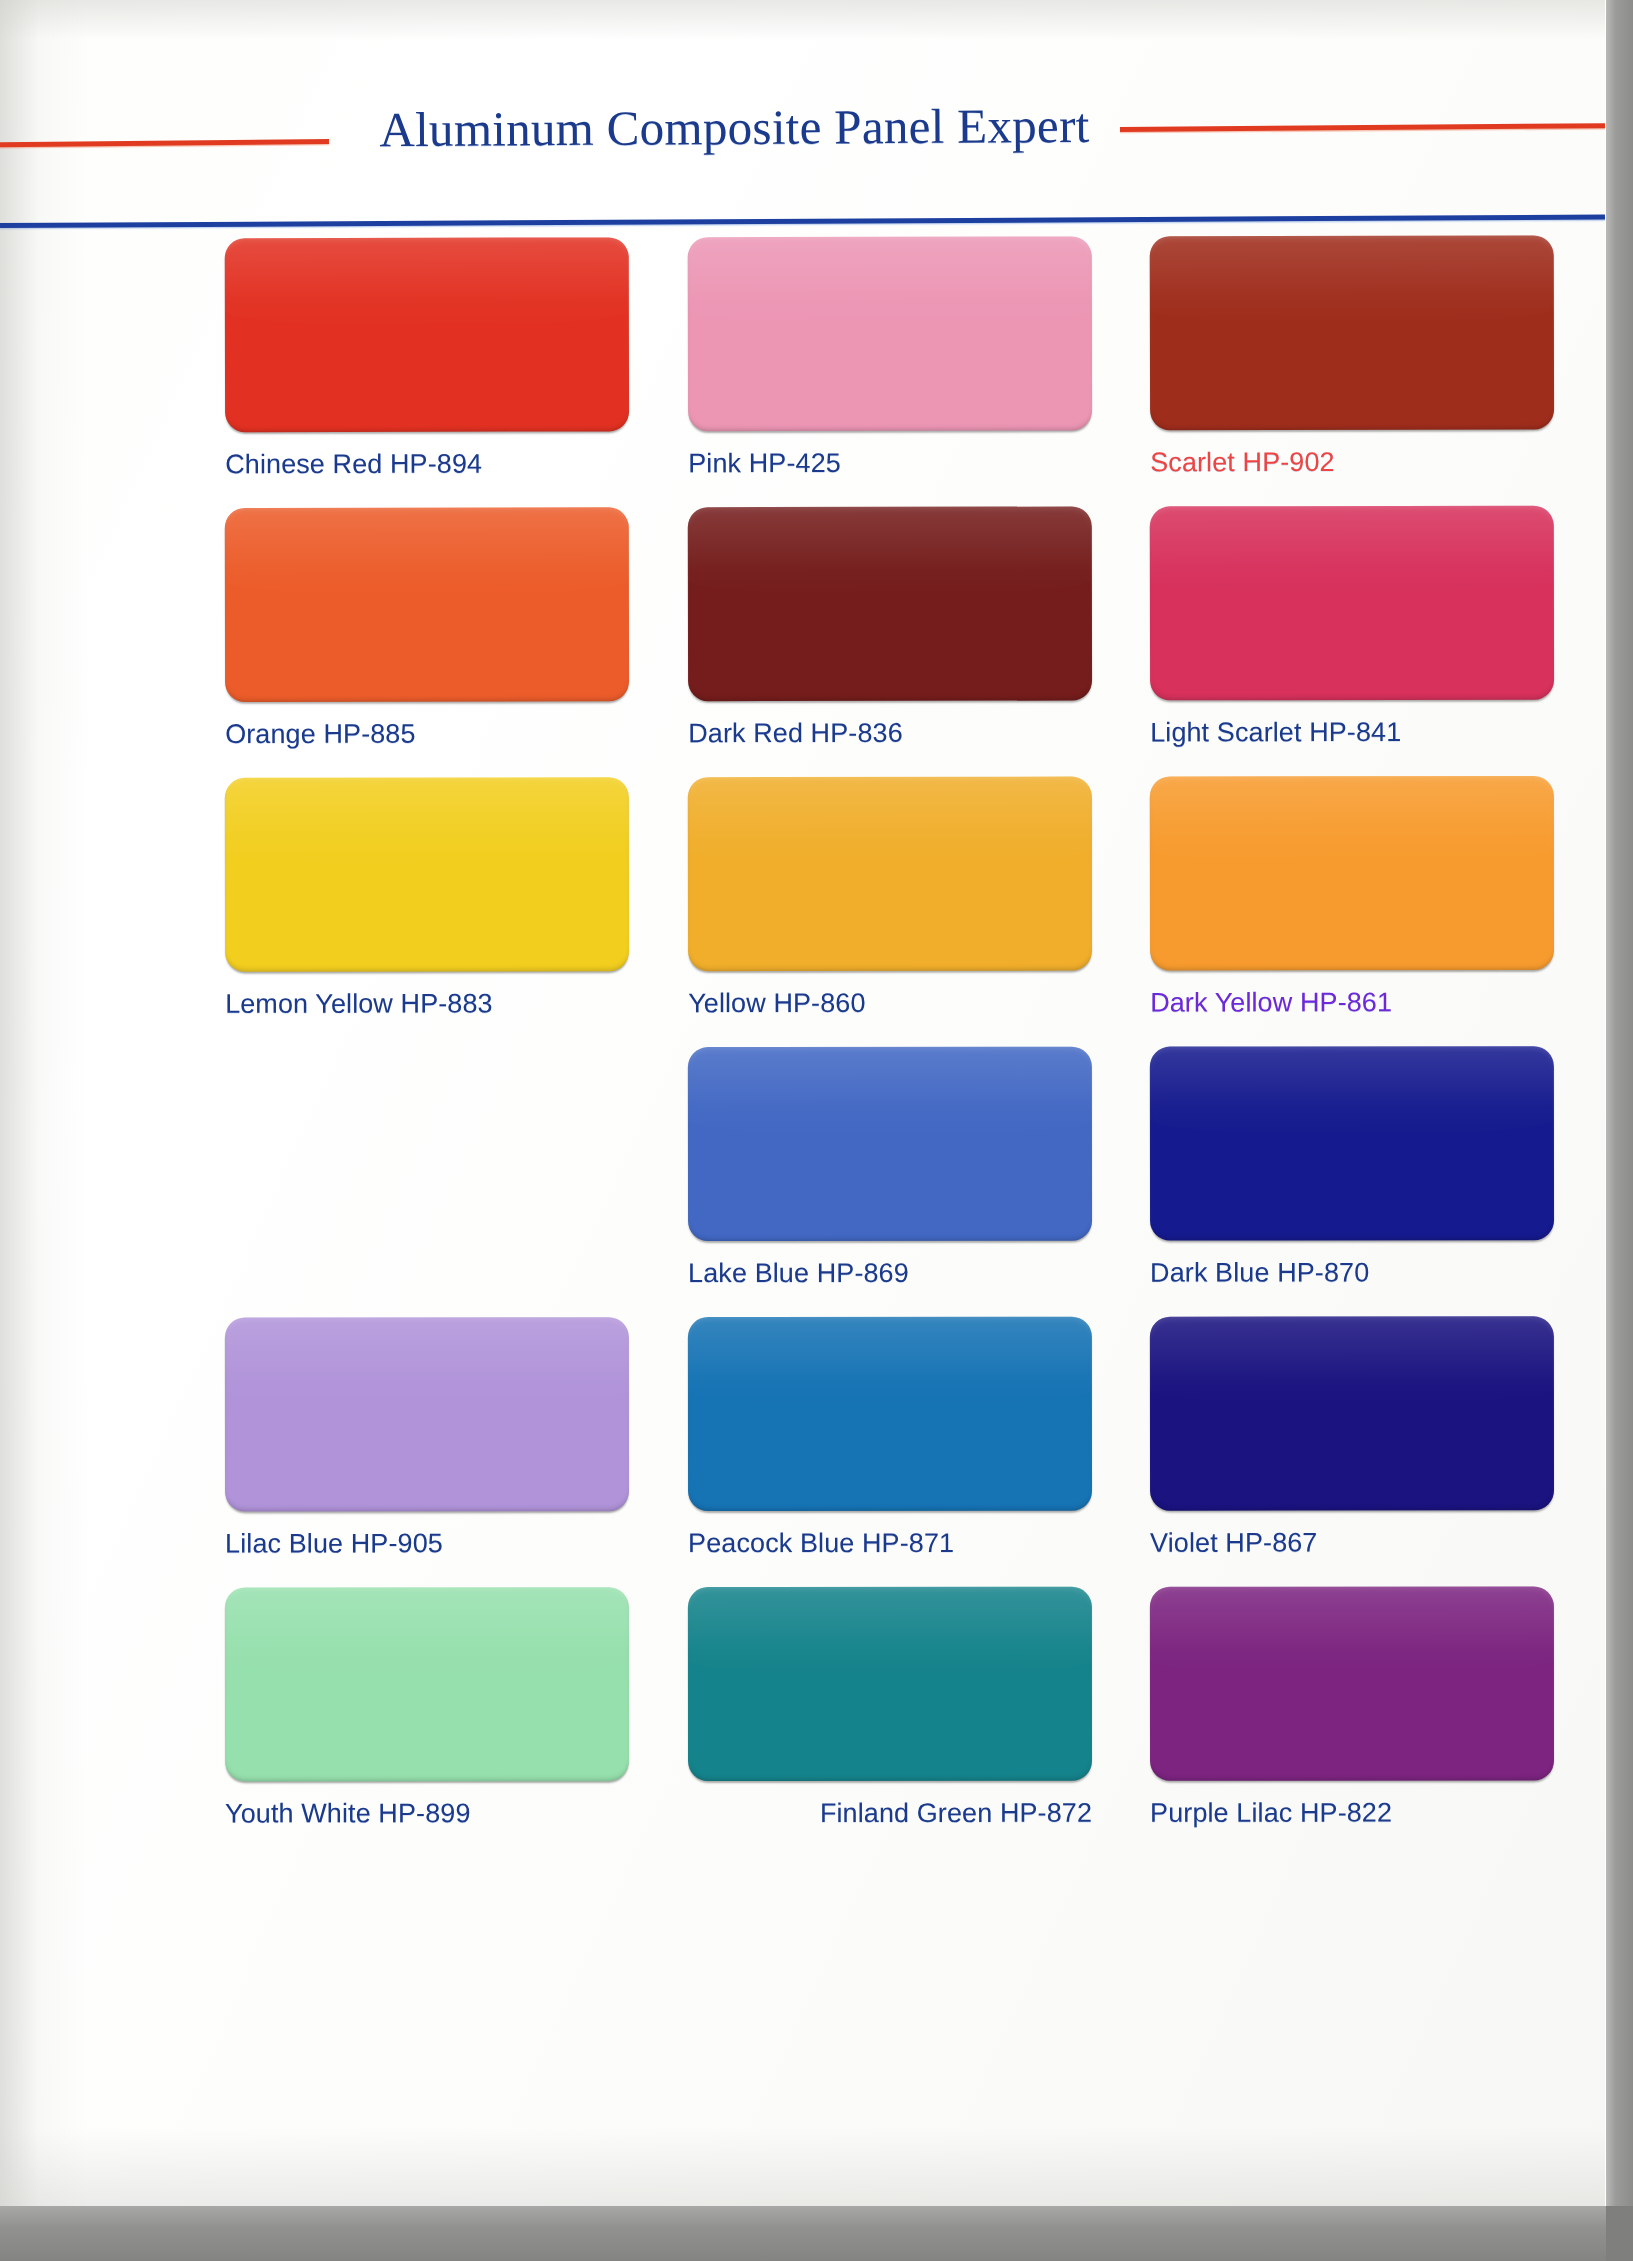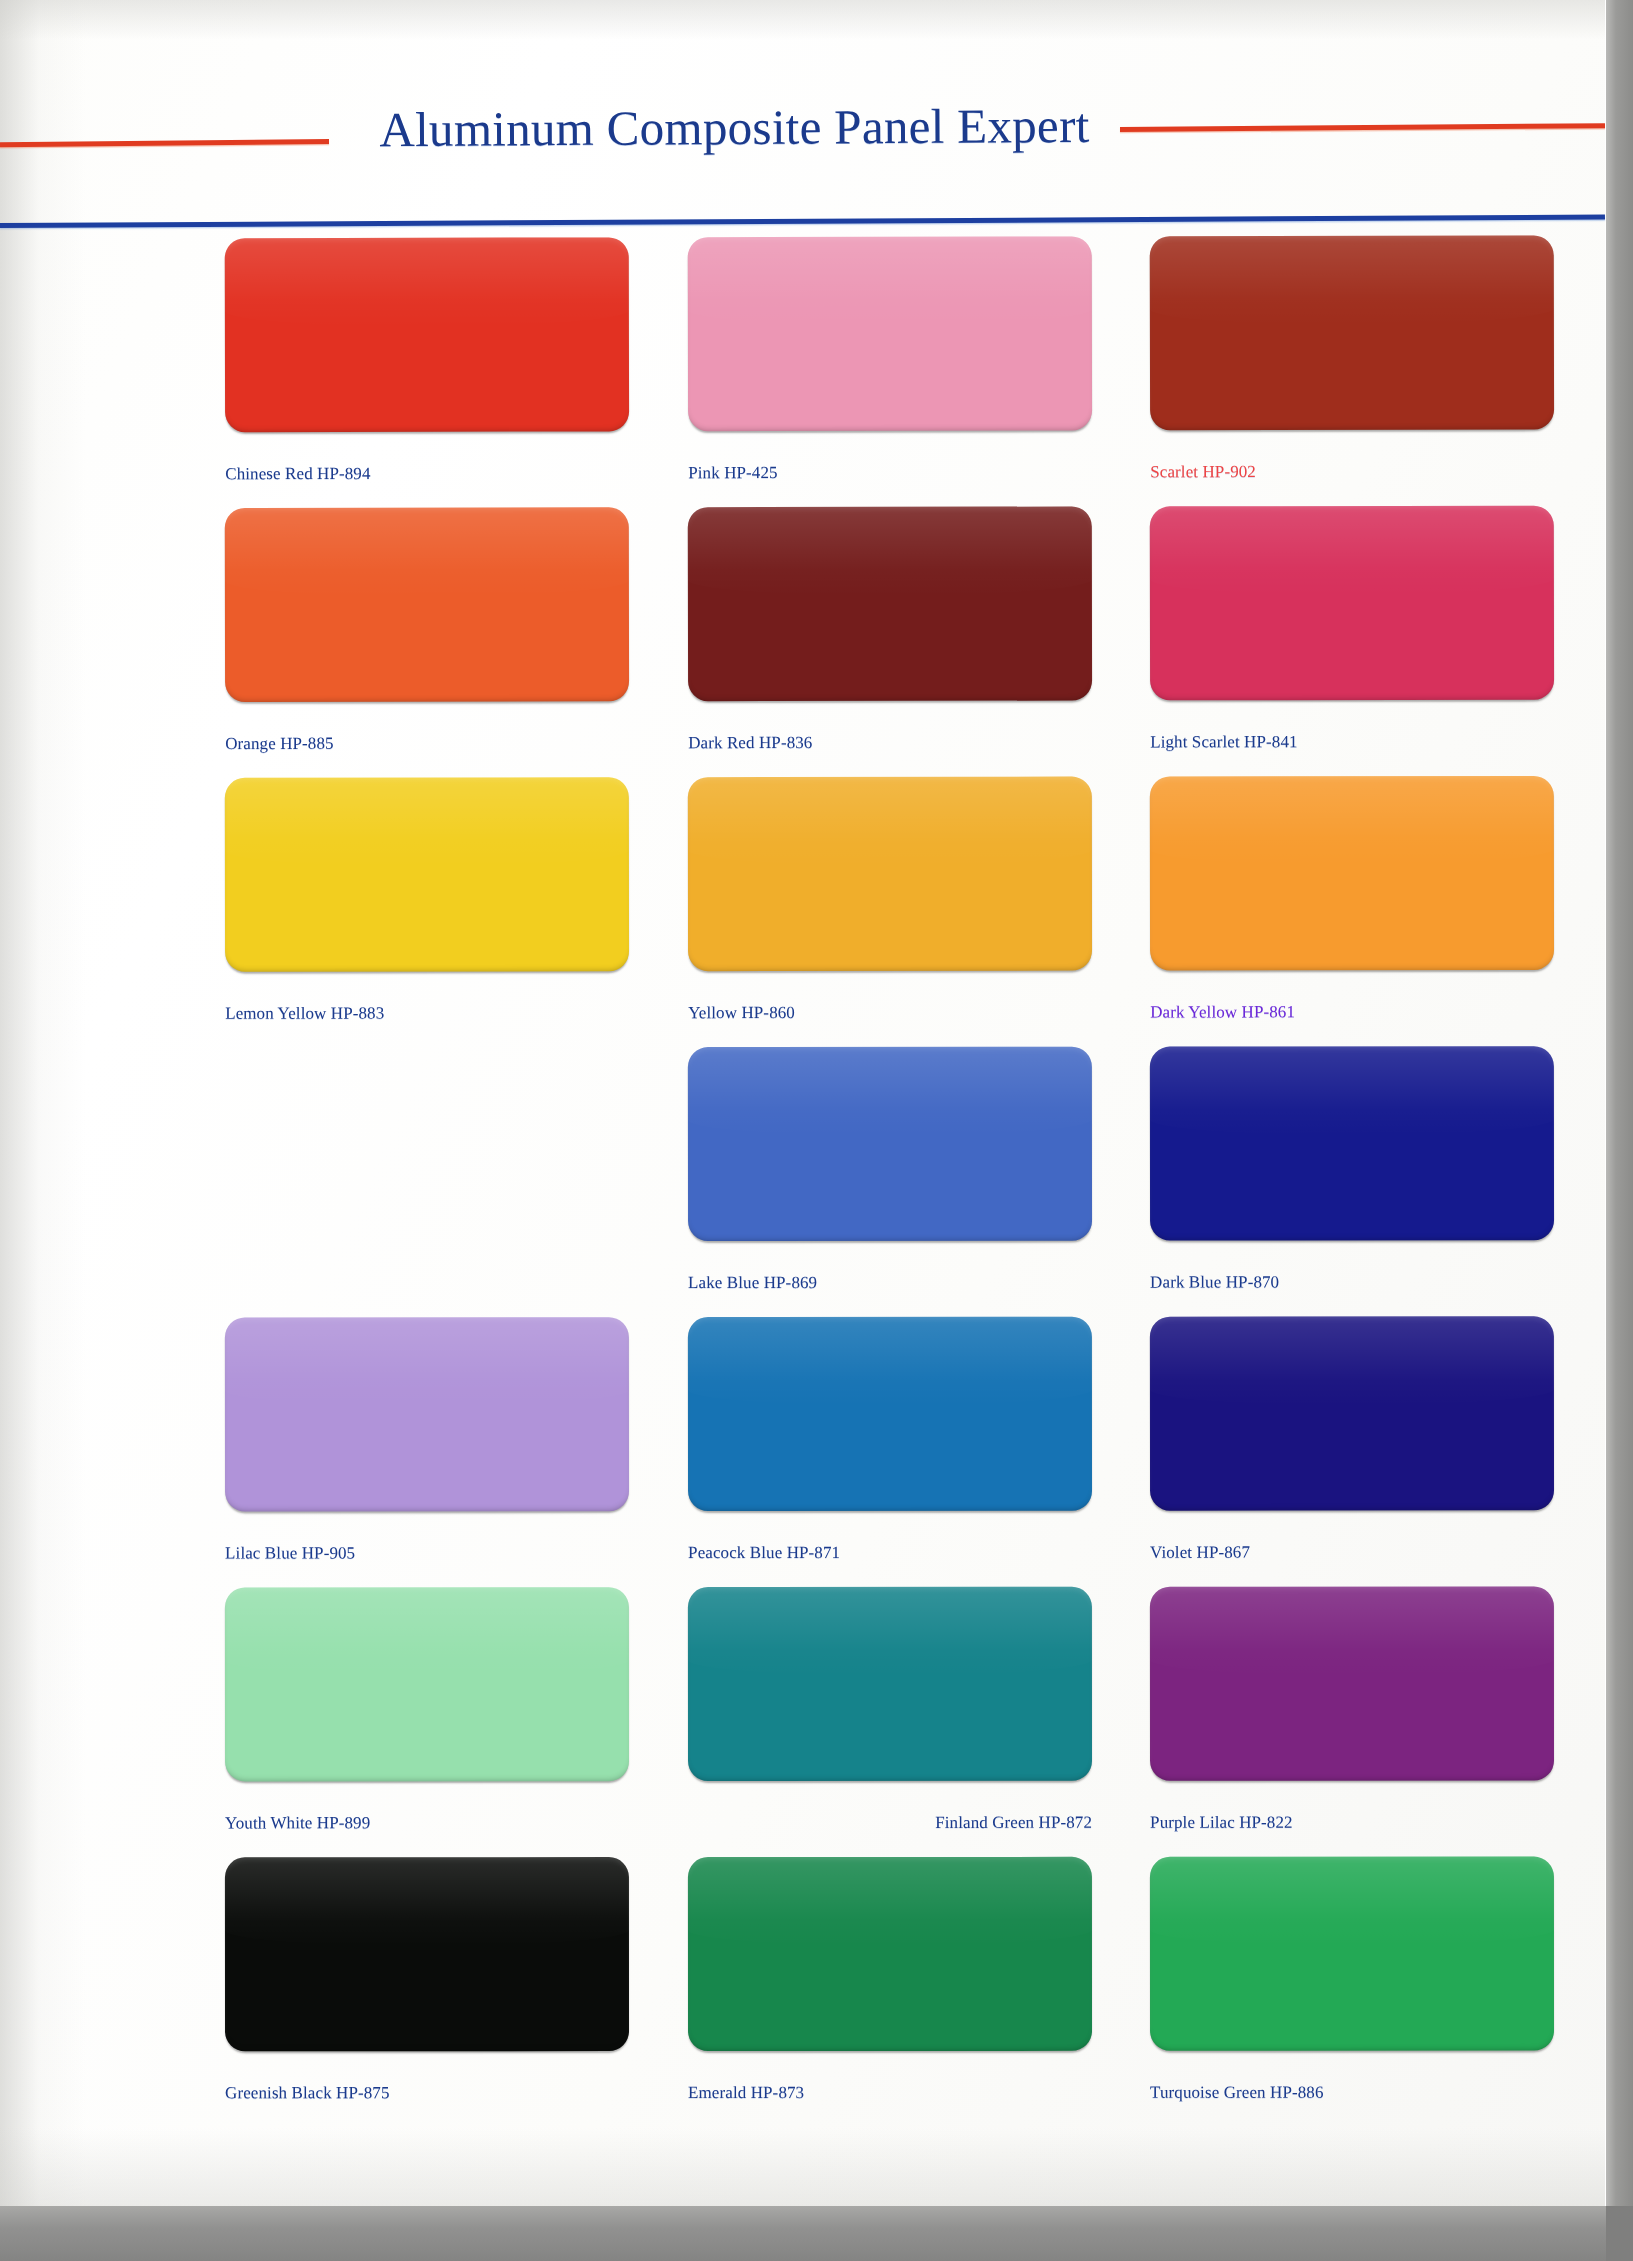--- a/index.html
+++ b/index.html
@@ -145,24 +145,24 @@
   .swatch::after {
     content: "";
     position: absolute;
     left: 0; top: 0; right: 0;
     height: 46%;
     border-radius: 20px 20px 60% 60% / 20px 20px 22% 22%;
     background: linear-gradient(180deg, rgba(255,255,255,.13) 0%, rgba(255,255,255,.02) 70%, rgba(255,255,255,0) 100%);
     pointer-events: none;
   }
   .swatch-label {
-    margin-top: 32px;
-    font-size: 17px;
+    margin-top: 17px;
+    font-size: 27px;
     color: #1b3a8c;
-    font-family: Liberation Serif, serif;
+    font-family: Liberation Sans, sans-serif;
     letter-spacing: 0.1px;
     white-space: nowrap;
     text-shadow: 0 0.7px 0 rgba(120,155,215,.32);
   }
 
   
   .row.r0 { transform: rotate(-0.12deg); }
   .row.r1 { transform: rotate(-0.10deg); }
   .row.r2 { transform: rotate(-0.08deg); }
   .row.r3 { transform: rotate(-0.06deg); }
@@ -261,34 +261,20 @@
         </div>
         <div class="cell c1">
           <div class="swatch" style="background: rgb(21, 131, 139);"></div>
           <div class="swatch-label" style="color: rgb(27, 58, 140); text-align: right;">Finland Green HP-872</div>
         </div>
         <div class="cell c2">
           <div class="swatch" style="background: rgb(124, 36, 128);"></div>
           <div class="swatch-label" style="color: rgb(27, 58, 140);">Purple Lilac HP-822</div>
         </div>
       </div>
-      <div class="row r6">
-        <div class="cell c0">
-          <div class="swatch" style="background: rgb(10, 12, 10);"></div>
-          <div class="swatch-label" style="color: rgb(27, 58, 140);">Greenish Black HP-875</div>
-        </div>
-        <div class="cell c1">
-          <div class="swatch" style="background: rgb(23, 135, 76);"></div>
-          <div class="swatch-label" style="color: rgb(27, 58, 140);">Emerald HP-873</div>
-        </div>
-        <div class="cell c2">
-          <div class="swatch" style="background: rgb(35, 169, 85);"></div>
-          <div class="swatch-label" style="color: rgb(27, 58, 140);">Turquoise Green HP-886</div>
-        </div>
-      </div>
     </div>
 
   <div class="scan-edge-right"></div>
   <div class="scan-edge-bottom"></div>
   <div class="scan-corner"></div>
 
 </div>
 
 
 </body></html>

